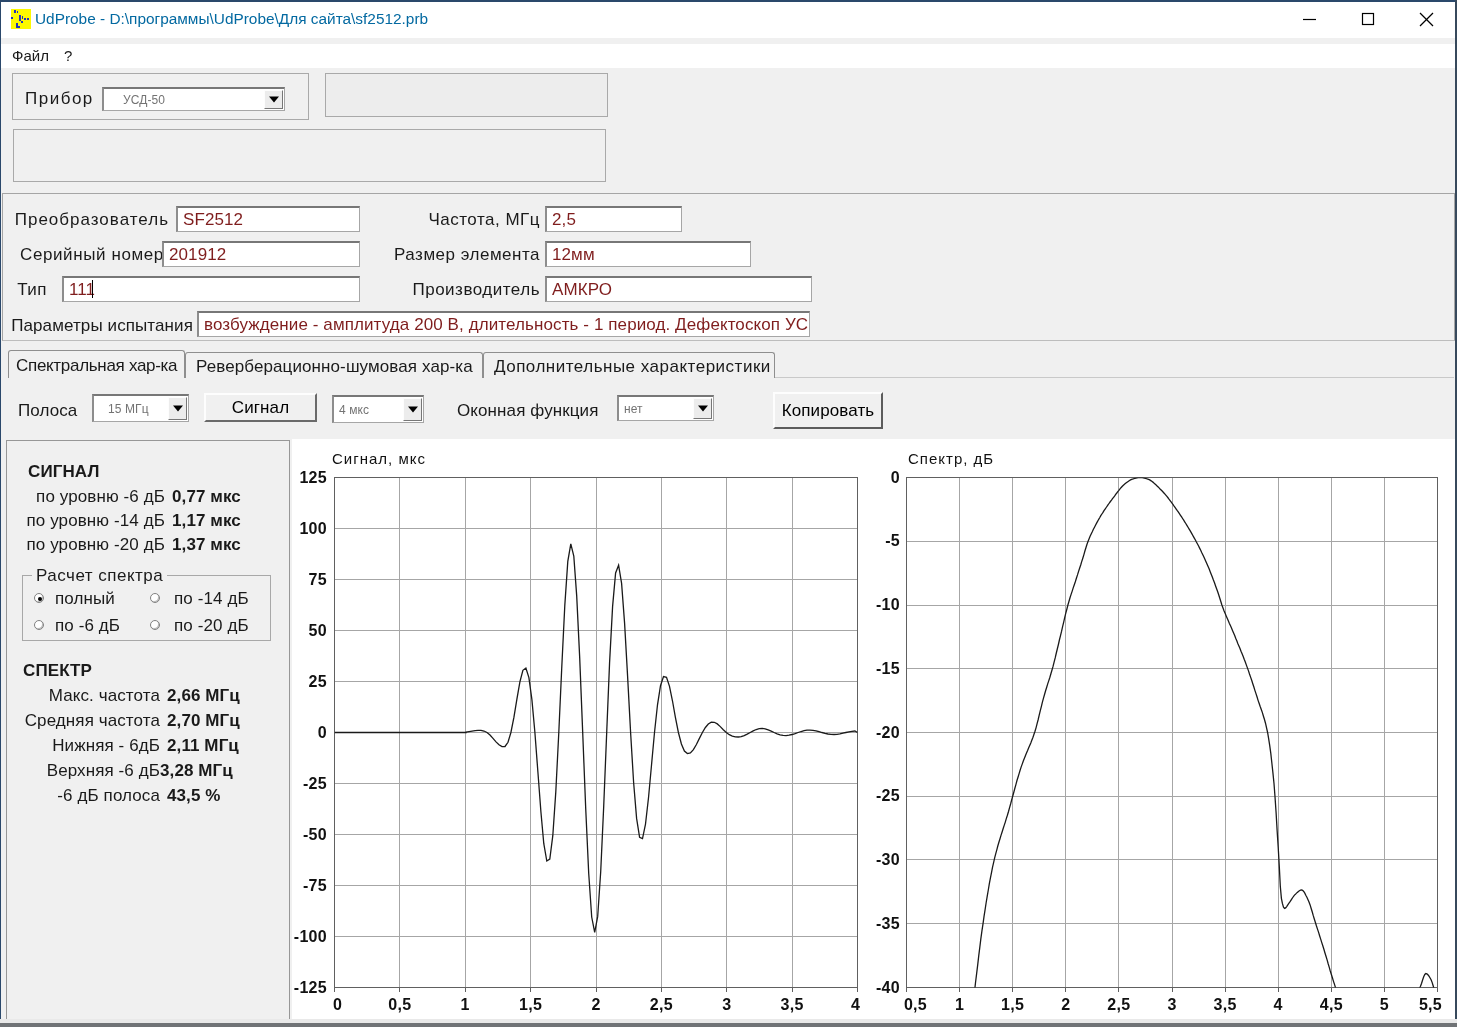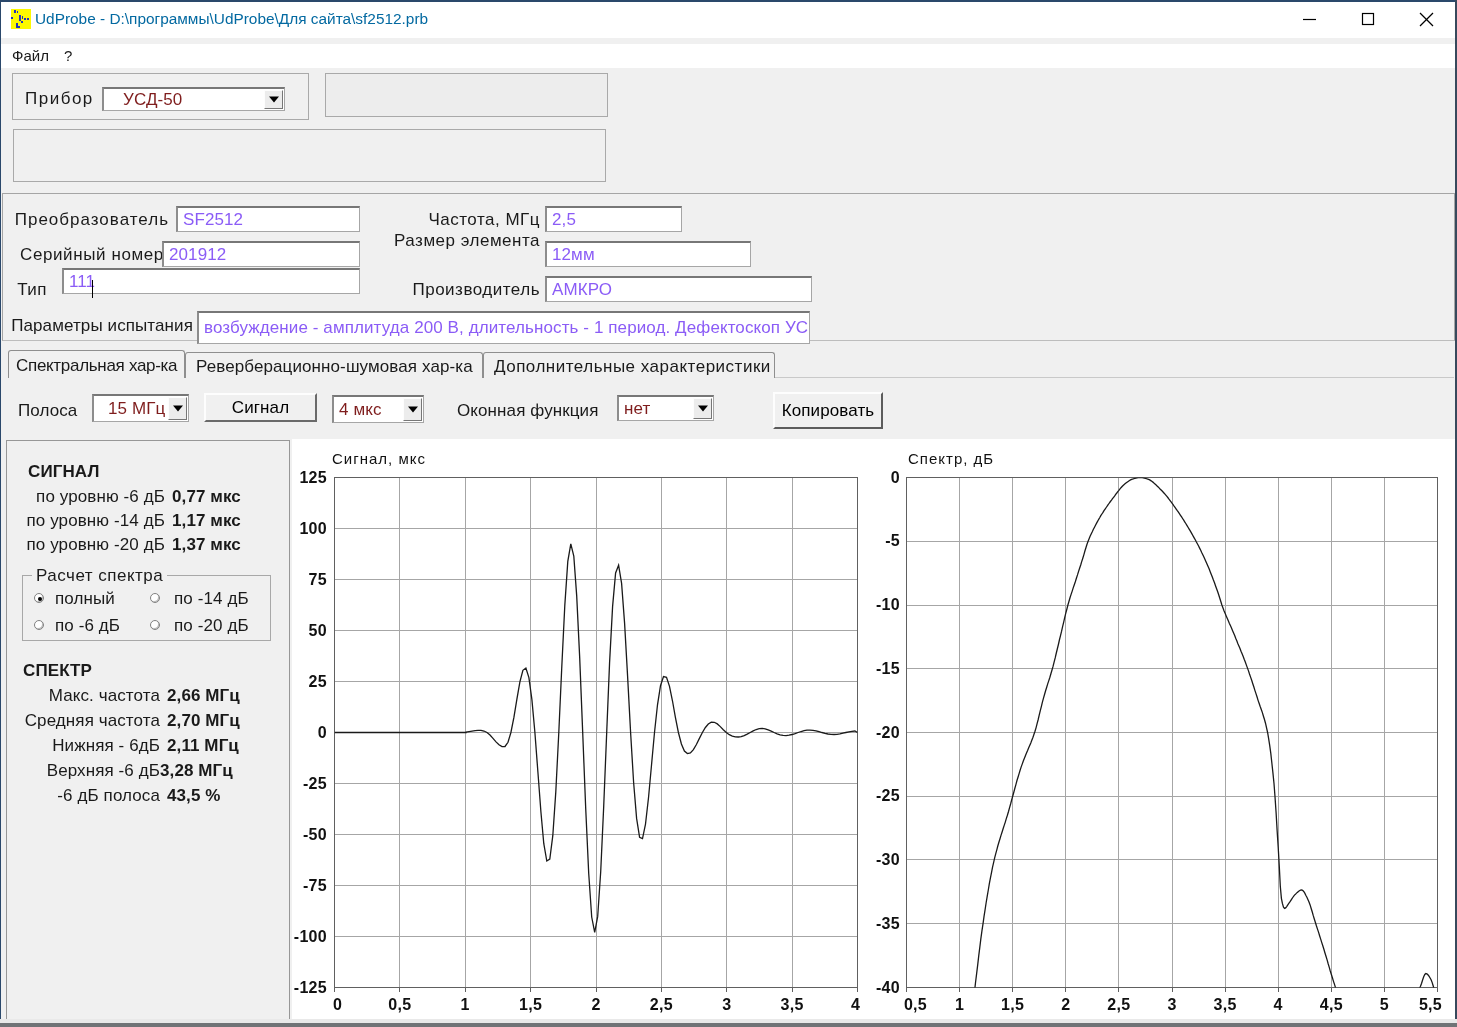--- a/index.html
+++ b/index.html
@@ -6,26 +6,26 @@
 body{font-family:"Liberation Sans",sans-serif;background:#f0f0f0;position:relative;color:#111;}
 .abs{position:absolute;}
 .frame-top{left:0;top:0;width:1457px;height:2px;background:#2a486b;}
 .frame-left{left:0;top:0;width:1px;height:1022px;background:#2a486b;}
 .frame-right{left:1455px;top:0;width:2px;height:1023px;background:#37495c;}
 .titlebar{left:1px;top:2px;width:1455px;height:36px;background:#fff;}
 .menubar{left:1px;top:44px;width:1455px;height:24px;background:#fff;}
 .menubar span{position:absolute;top:3px;font-size:15px;color:#1a1a1a;}
 .title-text{position:absolute;left:35px;top:10px;font-size:15.4px;color:#0369a1;white-space:nowrap;}
 .p-etch{border:1px solid #a9a9a9;}
-.inp{position:absolute;background:#fff;border-style:solid;border-width:2px 1px 1px 2px;border-color:#777 #a6a6a6 #a6a6a6 #8d8d8d;font-size:17px;letter-spacing:0.1px;color:#8b5cf6;white-space:nowrap;overflow:hidden;}
+.inp{position:absolute;background:#fff;border-style:solid;border-width:2px 1px 1px 2px;border-color:#777 #a6a6a6 #a6a6a6 #8d8d8d;font-size:17px;letter-spacing:0.1px;color:#7f1d1d;white-space:nowrap;overflow:hidden;}
 .inp span{position:absolute;left:5px;top:50%;transform:translateY(-50%);}
 .lbl{position:absolute;font-size:17px;letter-spacing:0.1px;color:#1a1a1a;white-space:nowrap;}
 .lblr{position:absolute;font-size:17px;letter-spacing:0.1px;color:#1a1a1a;white-space:nowrap;text-align:right;}
 .combo{position:absolute;background:#fff;border-style:solid;border-width:2px 1px 1px 2px;border-color:#777 #a6a6a6 #a6a6a6 #8d8d8d;}
-.combo .txt{position:absolute;top:50%;transform:translateY(-50%);font-size:17px;letter-spacing:0.1px;color:#7f1d1d;white-space:nowrap;}
+.combo .txt{position:absolute;top:50%;transform:translateY(-50%);font-size:12px;letter-spacing:0.1px;color:#737373;white-space:nowrap;}
 .combo .btn{position:absolute;right:1px;top:1px;bottom:1px;width:19px;background:#ececec;border:1px solid #fdfdfd;border-right-color:#777;border-bottom-color:#777;}
 .combo .btn:after{content:"";position:absolute;left:50%;top:50%;transform:translate(-50%,-32%);border:5px solid transparent;border-top:6px solid #000;}
 .btn3d{position:absolute;background:#f0f0f0;border-style:solid;border-width:2px;border-color:#fdfdfd #6a6a6a #6a6a6a #fdfdfd;font-size:17px;letter-spacing:0.1px;color:#000;text-align:center;}
 .btn3d span{position:absolute;left:0;right:0;top:50%;transform:translateY(-50%);}
 .bold{font-weight:bold;}
 .w1{letter-spacing:1px;}
 .w05{letter-spacing:0.5px;}
 .w07{letter-spacing:0.6px;padding-left:20px;}
 .n03{letter-spacing:-0.3px;}
 .radio{position:absolute;width:10px;height:10px;border-radius:50%;background:#fff;border:1px solid #818181;box-shadow:-1px -1px 0 0 #bdbdbd inset;}
@@ -76,35 +76,35 @@
     <span>SF2512</span>
   </div>
 <div class="lblr w05" style="left:0;width:540px;top:210px;">Частота, МГц</div>
 <div class="inp" style="left:545px;top:206px;width:137px;height:26px;">
     <span>2,5</span>
   </div>
 <div class="lblr w07" style="left:0;width:155px;top:245px;">Серийный номер</div>
 <div class="inp" style="left:162px;top:241px;width:198px;height:26px;">
     <span>201912</span>
   </div>
-<div class="lblr w05" style="left:0;width:540px;top:231px;">Размер элемента</div>
+<div class="lblr w05" style="left:0;width:540px;top:245px;">Размер элемента</div>
 <div class="inp" style="left:545px;top:241px;width:206px;height:26px;">
     <span>12мм</span>
   </div>
 <div class="lblr w05" style="left:0;width:47px;top:280px;">Тип</div>
-<div class="inp" style="left:62px;top:268px;width:298px;height:26px;">
+<div class="inp" style="left:62px;top:276px;width:298px;height:26px;">
     <span>111</span>
   </div>
 <div class="lblr w05" style="left:0;width:540px;top:280px;">Производитель</div>
 <div class="inp" style="left:545px;top:276px;width:267px;height:26px;">
     <span>АМКРО</span>
   </div>
 <div class="abs" style="left:92px;top:280px;width:1px;height:18px;background:#000;"></div>
 <div class="lblr" style="left:0;width:193px;top:316px;">Параметры испытания</div>
-<div class="inp" style="left:197px;top:311px;width:613px;height:33px;">
+<div class="inp" style="left:197px;top:311px;width:613px;height:26px;">
     <span>возбуждение - амплитуда 200 В, длительность - 1 период. Дефектоскоп УС</span>
   </div>
 <div class="abs" style="left:185px;top:377px;width:1269px;height:1px;background:#c9c9c9;"></div>
 <div class="abs" style="left:8px;top:350px;width:177px;height:28px;background:#f0f0f0;border:1px solid #8e8e8e;border-bottom:none;border-radius:3px 3px 0 0;"></div>
 <div class="lbl n03" style="left:16px;top:356px;">Спектральная хар-ка</div>
 <div class="abs" style="left:185px;top:352px;width:298px;height:26px;background:#f0f0f0;border:1px solid #8e8e8e;border-bottom:none;border-radius:3px 3px 0 0;"></div>
 <div class="lbl" style="left:196px;top:357px;">Реверберационно-шумовая хар-ка</div>
 <div class="abs" style="left:483px;top:352px;width:292px;height:26px;background:#f0f0f0;border:1px solid #8e8e8e;border-bottom:none;border-radius:3px 3px 0 0;"></div>
 <div class="lbl w05" style="left:494px;top:357px;">Дополнительные характеристики</div>
 <div class="lbl" style="left:18px;top:401px;">Полоса</div>

